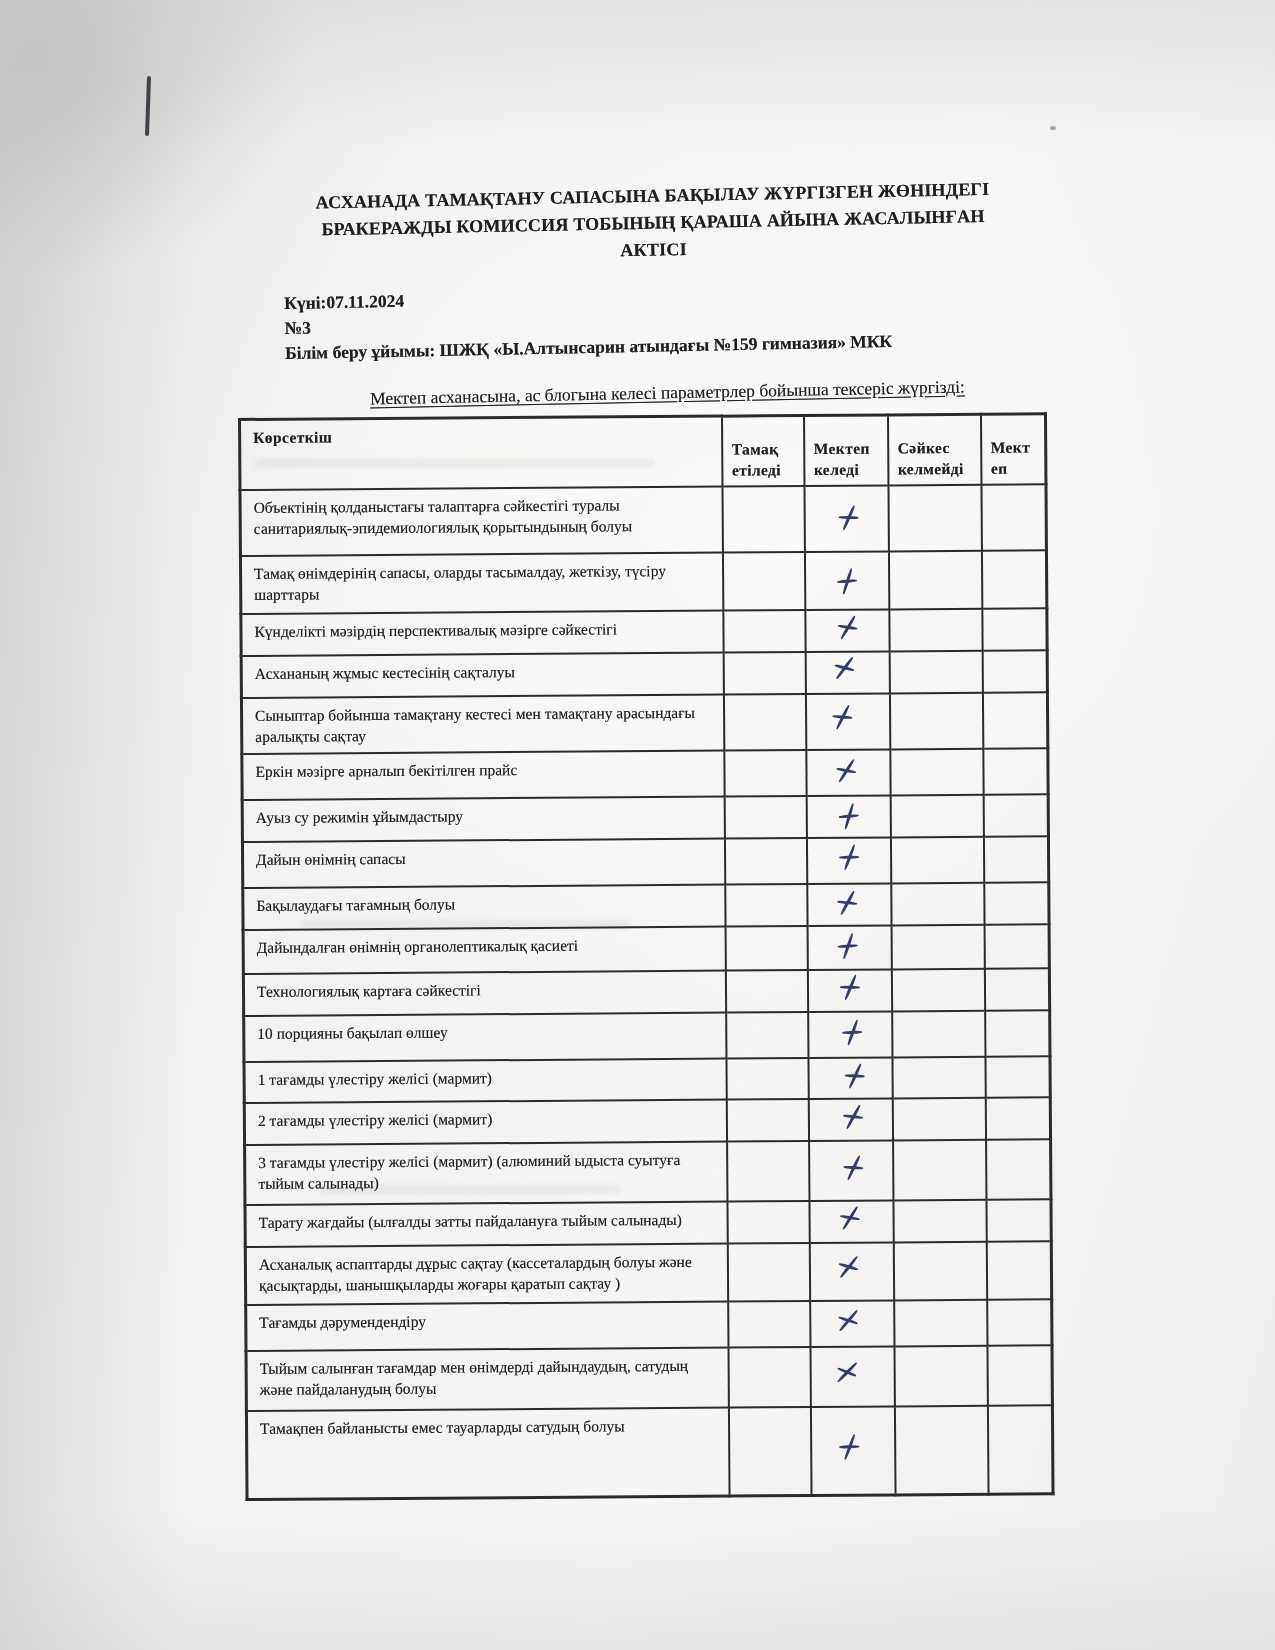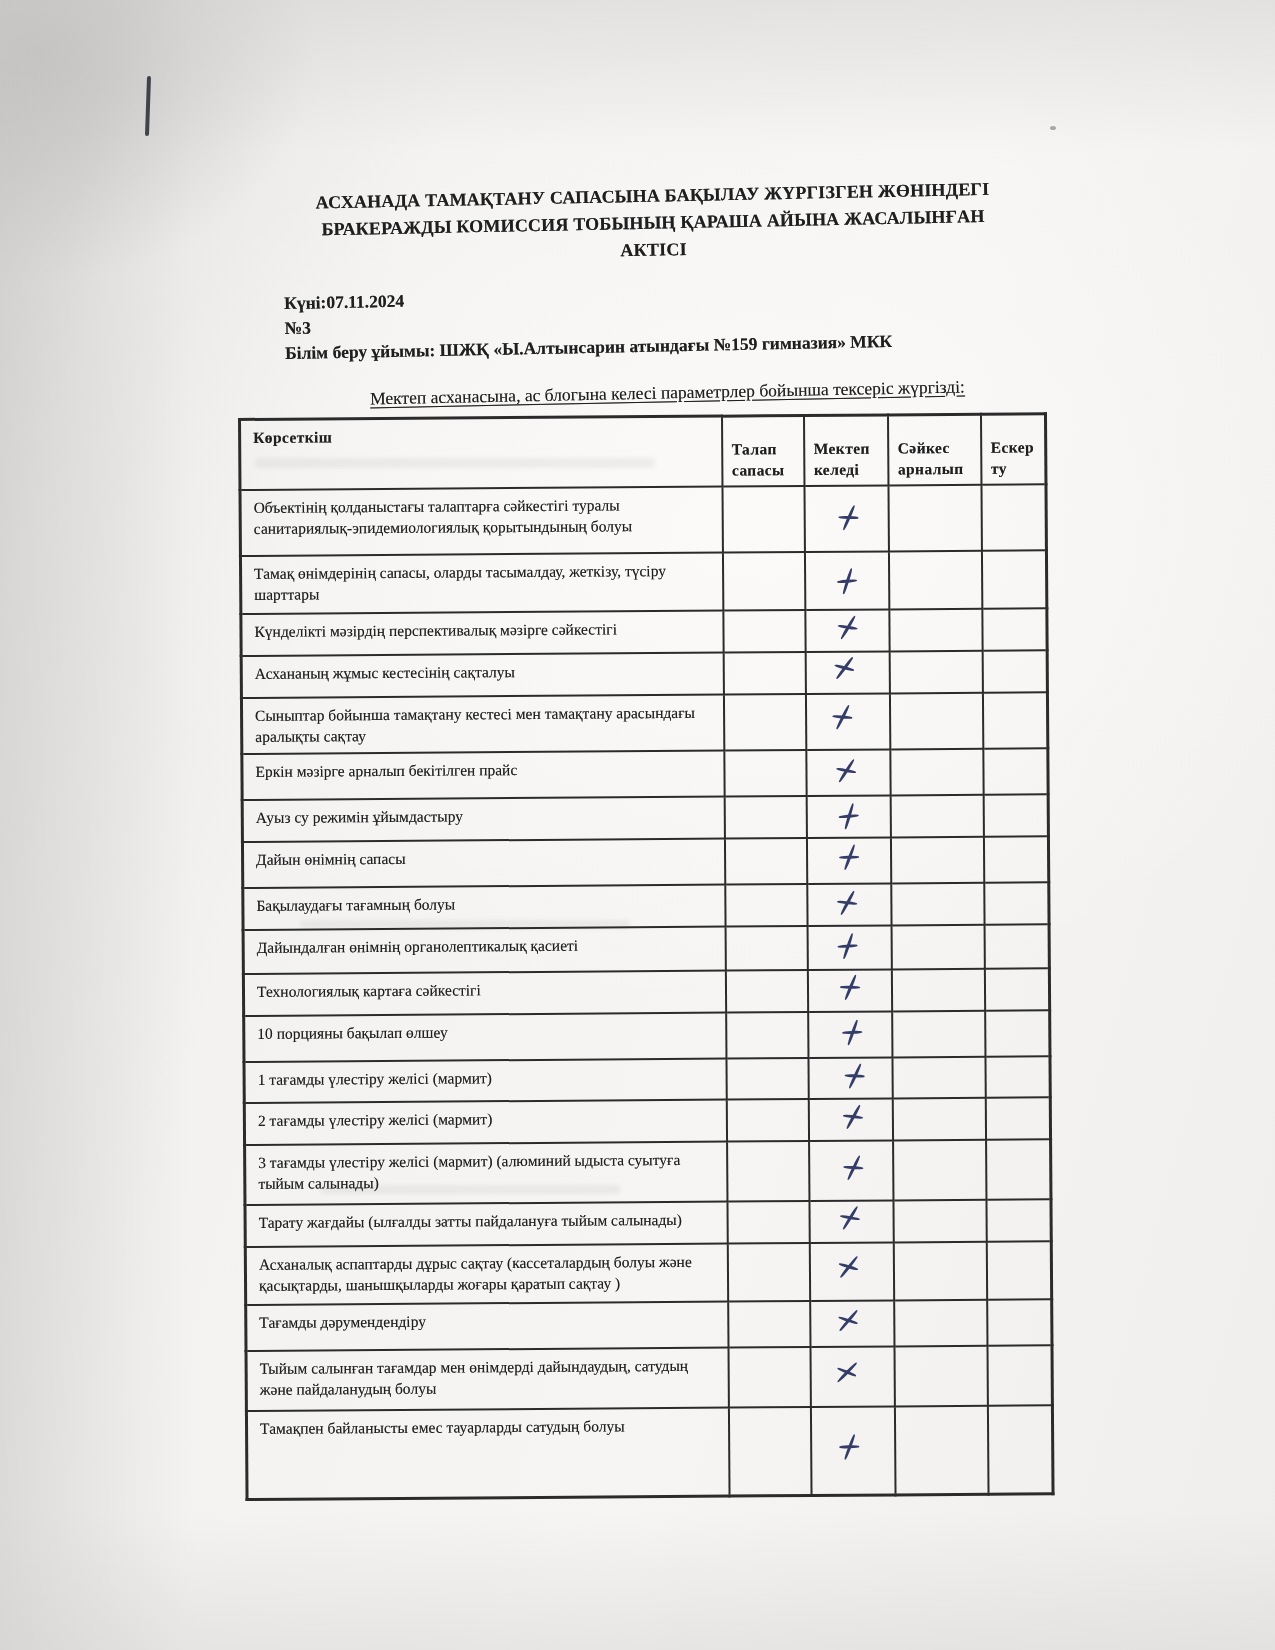--- a/index.html
+++ b/index.html
@@ -135,24 +135,24 @@
       <colgroup>
         <col class="c-ind">
           <col class="c-req">
           <col class="c-yes">
           <col class="c-no">
           <col class="c-note">
       </colgroup>
       <thead>
         <tr>
           <th>Көрсеткіш</th>
-          <th class="narrow">Талап сапасы</th>
+          <th class="narrow">Тамақ етіледі</th>
           <th class="narrow">Мектеп келеді</th>
-          <th class="narrow">Сәйкес арналып</th>
-          <th class="narrow">Ескерту</th>
+          <th class="narrow">Сәйкес келмейді</th>
+          <th class="narrow">Мектеп</th>
         </tr>
       </thead>
       <tbody>
         <tr>
           <td>Объектінің қолданыстағы талаптарға сәйкестігі туралы санитариялық-эпидемиологиялық қорытындының болуы</td>
           <td class="empty-cell"></td>
           <td class="mark-cell"><span class="mark"></span></td>
           <td class="empty-cell"></td>
           <td class="empty-cell"></td>
         </tr>

